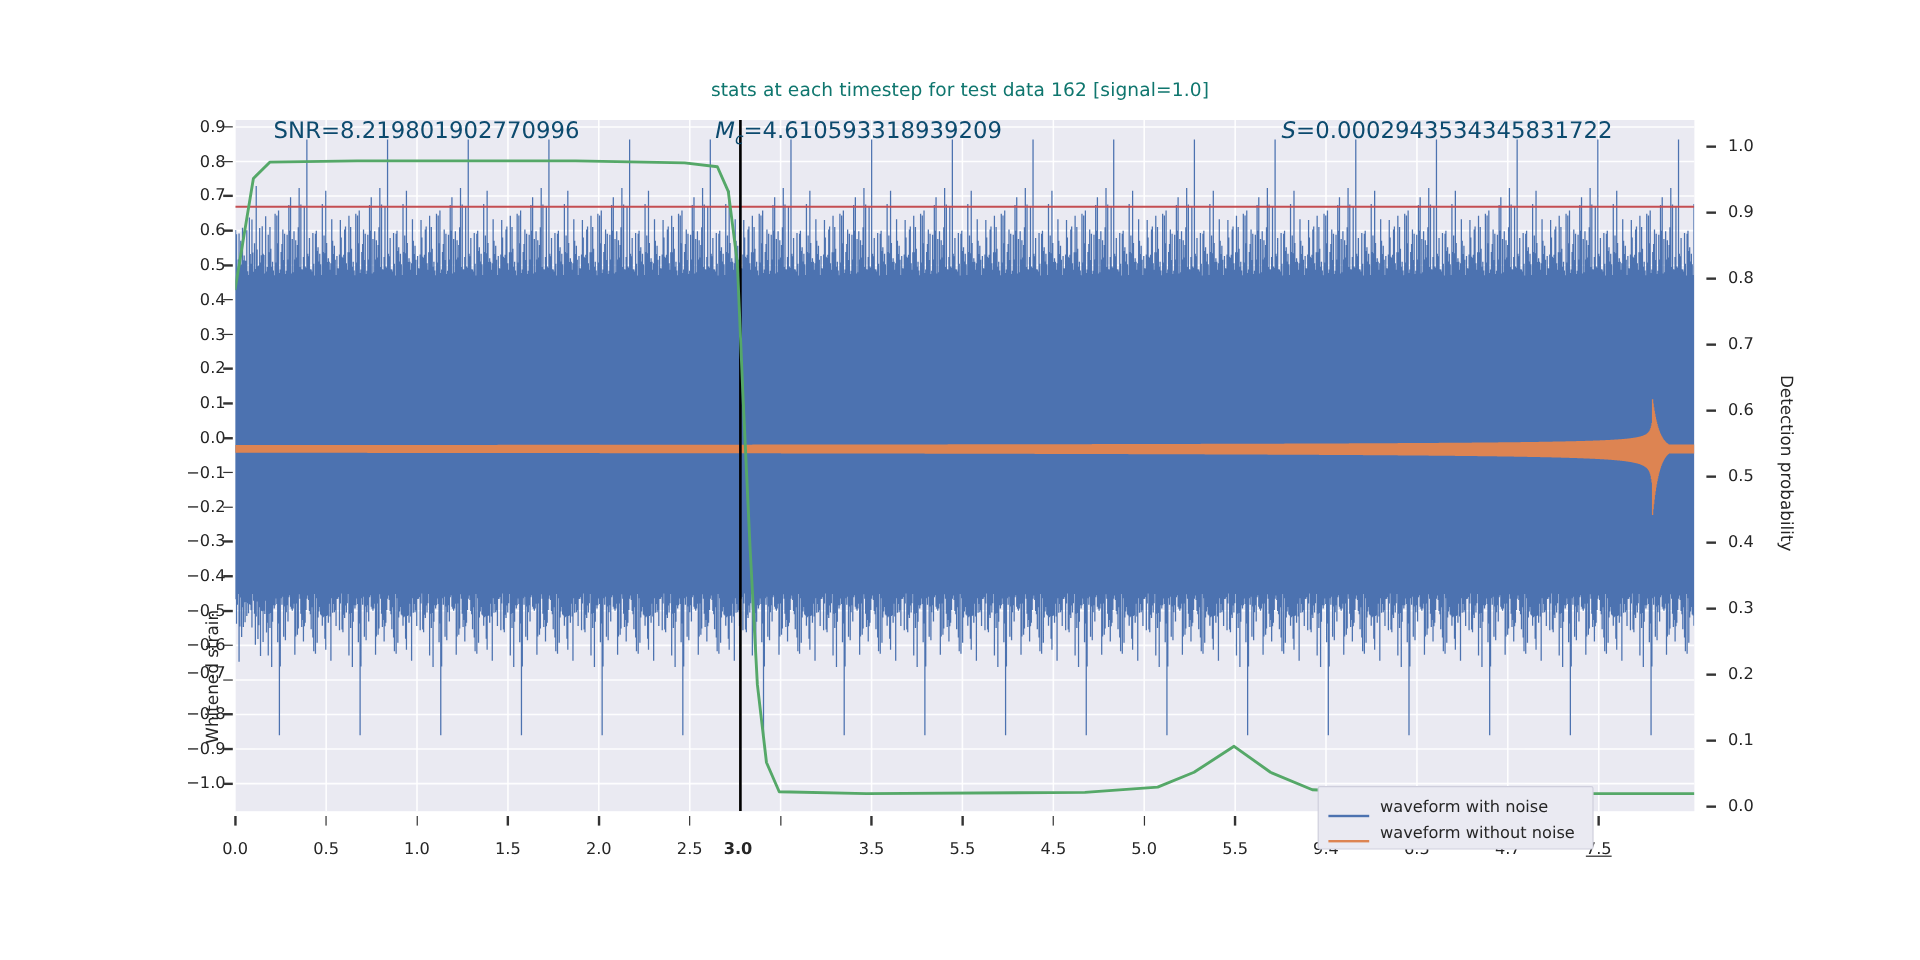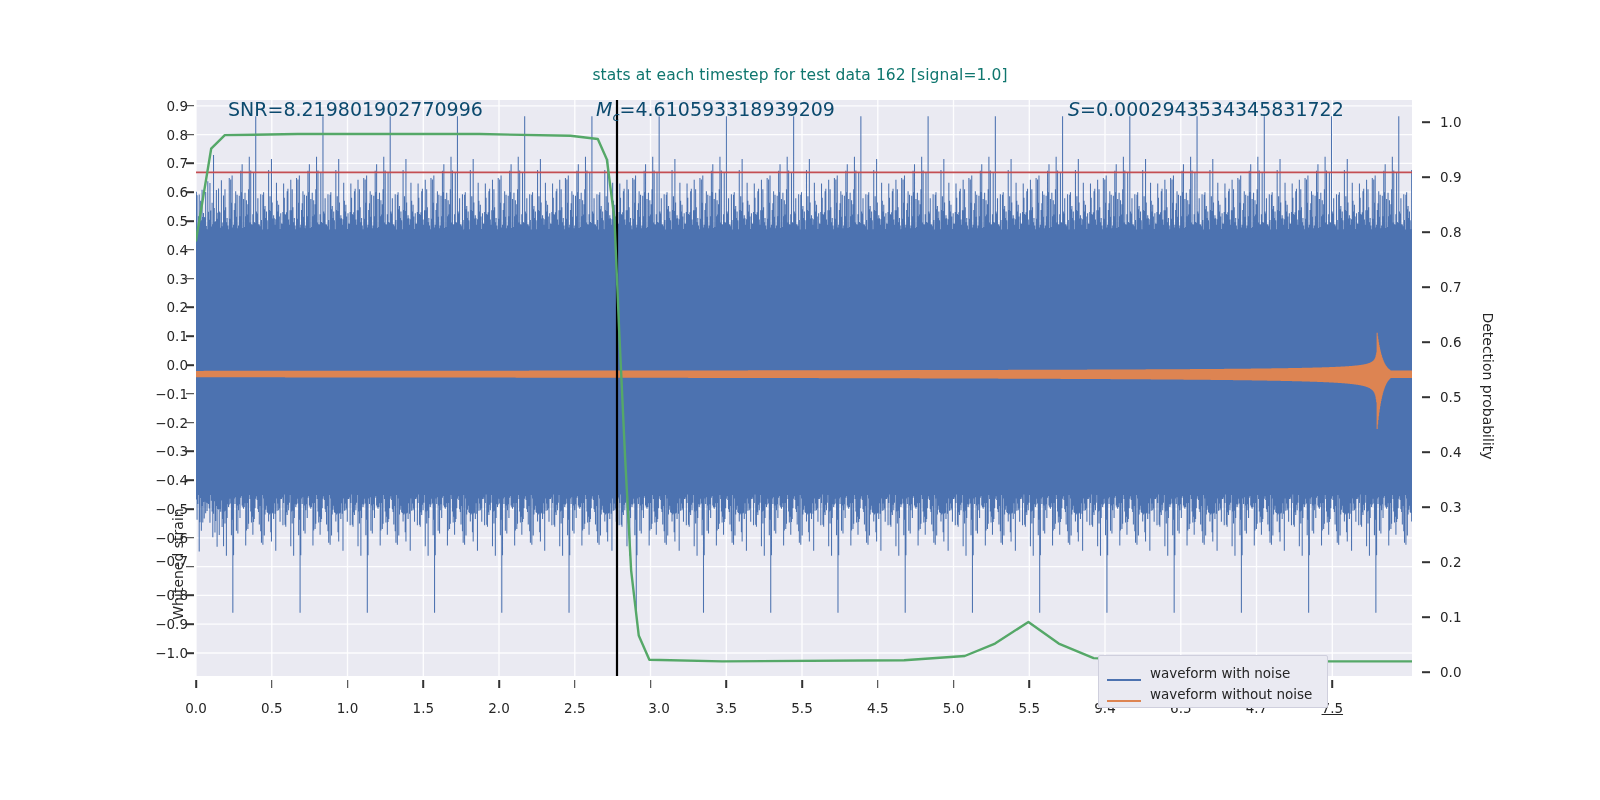--- a/index.html
+++ b/index.html
@@ -202,21 +202,21 @@
     <div class="ytickR-dash" style="top:672.0px;"></div>
   </div>
 
   <div>
     <div class="xtick" style="left:196px;">0.0</div>
     <div class="xtick" style="left:271.8px;">0.5</div>
     <div class="xtick" style="left:347.5px;">1.0</div>
     <div class="xtick" style="left:423.3px;">1.5</div>
     <div class="xtick" style="left:499.0px;">2.0</div>
     <div class="xtick" style="left:574.8px;">2.5</div>
-    <div class="xtick" style="left:659px;">3.0</div>
+    <div class="xtick" style="left:615px;font-weight:bold;">3.0</div>
     <div class="xtick" style="left:726.3px;">3.5</div>
     <div class="xtick" style="left:802.0px;">5.5</div>
     <div class="xtick" style="left:877.8px;">4.5</div>
     <div class="xtick" style="left:953.5px;">5.0</div>
     <div class="xtick" style="left:1029.3px;">5.5</div>
     <div class="xtick" style="left:1105.0px;">9.4</div>
     <div class="xtick" style="left:1180.8px;">6.5</div>
     <div class="xtick" style="left:1256.5px;">4.7</div>
     <div class="xtick" style="left:1332.3px;text-decoration:underline;">7.5</div>
     <div class="xtick-dash" style="left:196px;"></div>

